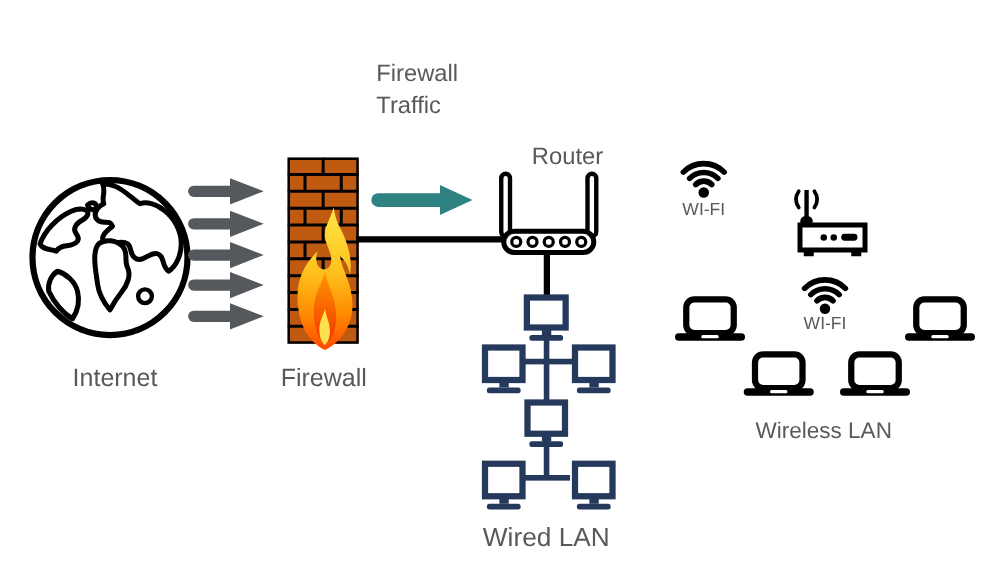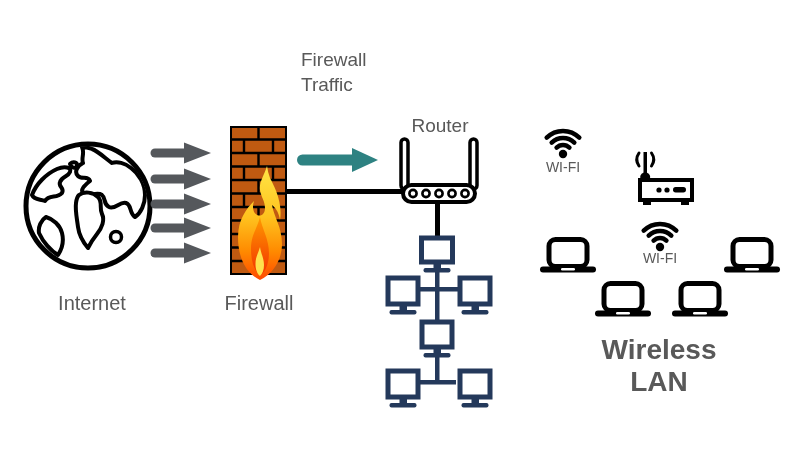--- a/index.html
+++ b/index.html
@@ -87,21 +87,21 @@
   </div>
 
   <svg class="abs" style="left:296px;top:147px;" width="84" height="26" viewBox="0 0 84 26">
     <line x1="6.5" y1="13" x2="58" y2="13" stroke="#2E8282" stroke-width="11" stroke-linecap="round"></line>
     <polygon points="56,1 82,13 56,25" fill="#2E8282"></polygon>
   </svg>
 
   <div class="blackline" style="left:285px;top:189px;width:117px;height:4.5px;"></div>
   <div class="blackline" style="left:435px;top:202px;width:4.5px;height:38px;"></div>
 
-  <div class="label" style="left:398px;top:115px;width:84px;font-size:19px;">Router</div>
+  <div class="label" style="left:412px;top:115px;width:84px;font-size:19px;">Router</div>
   <svg class="abs" style="left:396px;top:134px;" width="86" height="72" viewBox="0 0 86 72">
     <rect x="5" y="5" width="7" height="50" rx="3.5" fill="#fff" stroke="#000" stroke-width="3.5"></rect>
     <rect x="74" y="5" width="7" height="50" rx="3.5" fill="#fff" stroke="#000" stroke-width="3.5"></rect>
     <rect x="7" y="51" width="72" height="17" rx="8.5" fill="#fff" stroke="#000" stroke-width="4"></rect>
     <circle cx="17" cy="59.5" r="3.6" fill="#fff" stroke="#000" stroke-width="2.6"></circle>
     <circle cx="30" cy="59.5" r="3.6" fill="#fff" stroke="#000" stroke-width="2.6"></circle>
     <circle cx="43" cy="59.5" r="3.6" fill="#fff" stroke="#000" stroke-width="2.6"></circle>
     <circle cx="56" cy="59.5" r="3.6" fill="#fff" stroke="#000" stroke-width="2.6"></circle>
     <circle cx="69" cy="59.5" r="3.6" fill="#fff" stroke="#000" stroke-width="2.6"></circle>
   </svg>
@@ -140,20 +140,21 @@
       <rect x="8" y="143" width="30" height="26" fill="#fff" stroke="#24395B" stroke-width="5"></rect>
       <rect x="19.5" y="169" width="7.5" height="6" fill="#24395B"></rect>
       <rect x="9.5" y="175" width="27" height="4.5" rx="2" fill="#24395B"></rect>
     </g>
     <g>
       <rect x="80" y="143" width="30" height="26" fill="#fff" stroke="#24395B" stroke-width="5"></rect>
       <rect x="91.5" y="169" width="7.5" height="6" fill="#24395B"></rect>
       <rect x="81.5" y="175" width="27" height="4.5" rx="2" fill="#24395B"></rect>
     </g>
   </svg>
+  <div class="label" style="left:372px;top:419px;width:130px;font-size:21px;">Wired LAN</div>
 
   <svg class="abs" style="left:538px;top:124px;" width="50" height="36" viewBox="0 0 50 36">
     <circle cx="25" cy="30" r="4.2" fill="#000"></circle>
     <path d="M18.6,23.6 A9,9 0 0 1 31.4,23.6" stroke="#000" stroke-width="4.5" fill="none" stroke-linecap="round"></path>
     <path d="M13.7,18.7 A16,16 0 0 1 36.3,18.7" stroke="#000" stroke-width="4.5" fill="none" stroke-linecap="round"></path>
     <path d="M8.7,13.7 A23,23 0 0 1 41.3,13.7" stroke="#000" stroke-width="4.5" fill="none" stroke-linecap="round"></path>
   </svg>
   <div class="label" style="left:536px;top:159px;width:54px;font-size:14px;">WI-FI</div>
 
   <svg class="abs" style="left:632px;top:140px;" width="66" height="68" viewBox="0 0 66 68">
@@ -191,15 +192,15 @@
       <rect x="10" y="3.5" width="38" height="27" rx="6.5" fill="#fff" stroke="#000" stroke-width="5"></rect>
       <rect x="1" y="30.5" width="56" height="6" rx="3" fill="#000"></rect>
       <rect x="22" y="32" width="14" height="2.6" rx="1.3" fill="#fff"></rect>
     </svg>
   <svg class="abs" style="left:671px;top:280px;" width="58" height="38" viewBox="0 0 58 38">
       <rect x="10" y="3.5" width="38" height="27" rx="6.5" fill="#fff" stroke="#000" stroke-width="5"></rect>
       <rect x="1" y="30.5" width="56" height="6" rx="3" fill="#000"></rect>
       <rect x="22" y="32" width="14" height="2.6" rx="1.3" fill="#fff"></rect>
     </svg>
 
-  <div class="label" style="left:581px;top:334px;width:156px;font-size:28px;font-weight:bold;">Wireless LAN</div>
+  <div class="label" style="left:581px;top:334px;width:156px;font-size:18px;">Wireless LAN</div>
 
 </div>
 
 </body></html>

